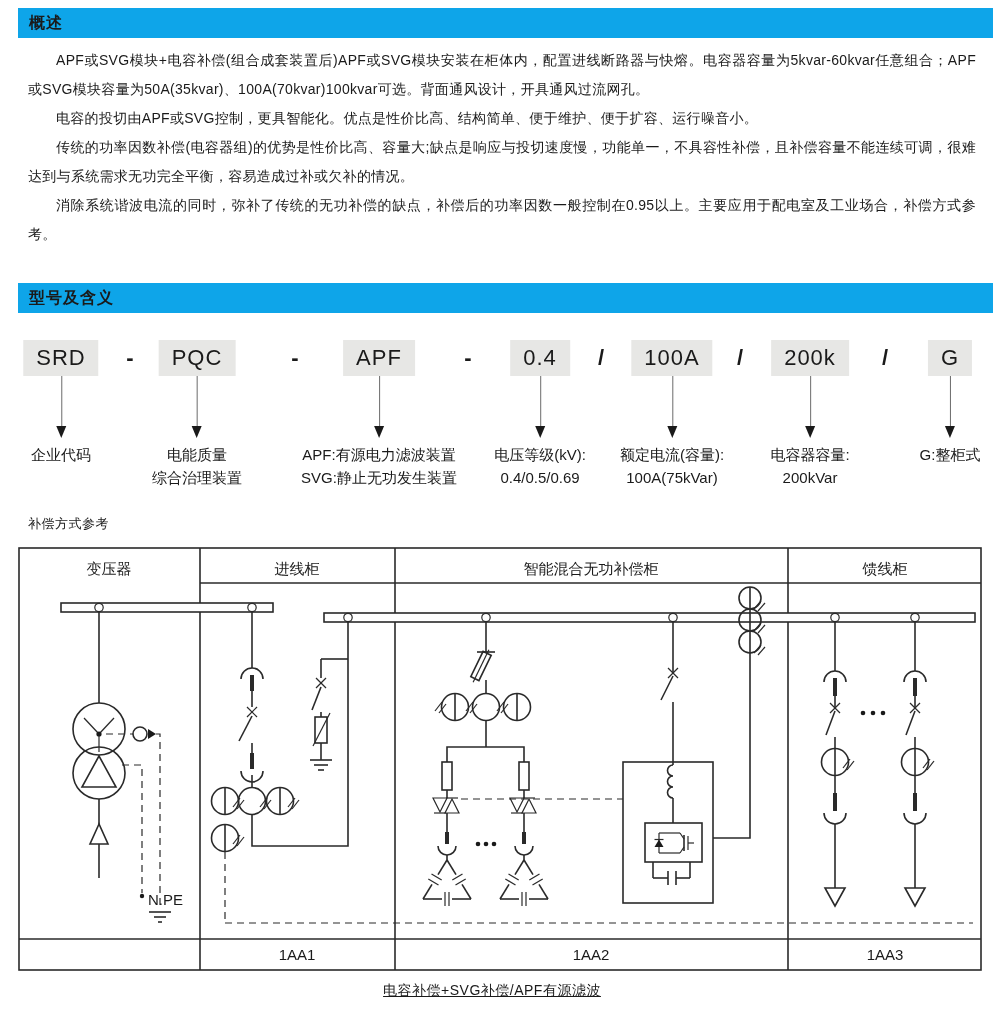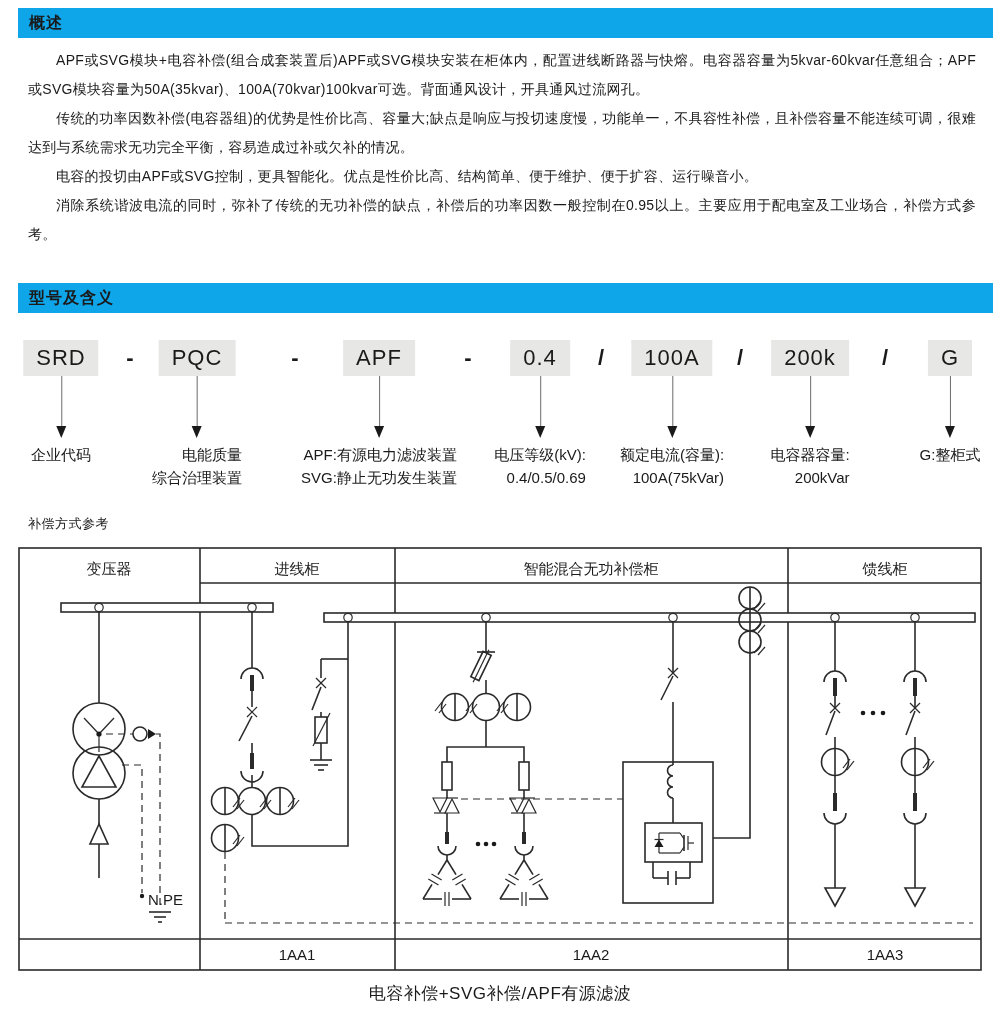--- a/index.html
+++ b/index.html
@@ -30,45 +30,45 @@
     font-size:22px;font-weight:bold;
   }
   .marrow-line{position:absolute;top:46px;left:50%;width:1px;height:50px;background:#6b6b6b;}
   .marrow-head{
     position:absolute;top:96px;left:50%;transform:translateX(-50%);
     width:0;height:0;border-left:5px solid transparent;border-right:5px solid transparent;
     border-top:12px solid #1a1a1a;
   }
   .mdesc{
     position:absolute;top:113px;left:50%;transform:translateX(-50%);
-    font-size:15px;line-height:23px;white-space:nowrap;text-align:right;
+    font-size:15px;line-height:23px;white-space:nowrap;text-align:center;
   }
   #ref-label{position:absolute;top:515px;left:28px;font-size:13px;letter-spacing:.5px;}
   #diagram{position:absolute;top:547px;left:18px;}
   #caption{
-    position:absolute;top:982px;left:18px;width:964px;text-align:center;
-    font-size:17px;letter-spacing:.5px;
+    position:absolute;top:982px;left:10px;width:964px;text-align:center;
+    font-size:14px;letter-spacing:.5px;text-decoration:underline;
   }
   
   .ln{stroke:#2a2a2a;stroke-width:1.6;fill:none;}
   .th1{stroke-width:1.2;}
   .thk{stroke-width:4;}
   .dsh{stroke-dasharray:7 5;}
   .fw{fill:#ffffff;}
   .fd{fill:#1a1a1a;stroke:none;}
   .txt{font-family:"Liberation Sans",sans-serif;font-size:15px;fill:#1a1a1a;stroke:none;}
 </style>
 </head>
 <body>
 
 <div class="bar" id="bar-overview">概述</div>
 <div id="overview-text">
   <p>APF或SVG模块+电容补偿(组合成套装置后)APF或SVG模块安装在柜体内，配置进线断路器与快熔。电容器容量为5kvar-60kvar任意组合；APF或SVG模块容量为50A(35kvar)、100A(70kvar)100kvar可选。背面通风设计，开具通风过流网孔。</p>
+  <p>电容的投切由APF或SVG控制，更具智能化。优点是性价比高、结构简单、便于维护、便于扩容、运行噪音小。</p>
   <p>传统的功率因数补偿(电容器组)的优势是性价比高、容量大;缺点是响应与投切速度慢，功能单一，不具容性补偿，且补偿容量不能连续可调，很难达到与系统需求无功完全平衡，容易造成过补或欠补的情况。</p>
-  <p>电容的投切由APF或SVG控制，更具智能化。优点是性价比高、结构简单、便于维护、便于扩容、运行噪音小。</p>
   <p>消除系统谐波电流的同时，弥补了传统的无功补偿的缺点，补偿后的功率因数一般控制在0.95以上。主要应用于配电室及工业场合，补偿方式参考。</p>
 </div>
 
 <div class="bar" id="bar-model">型号及含义</div>
 
 <div id="model-section">
 
   <div class="mcol" style="left:61px">
     <span class="mbox">SRD</span>
     <span class="marrow-line"></span>

